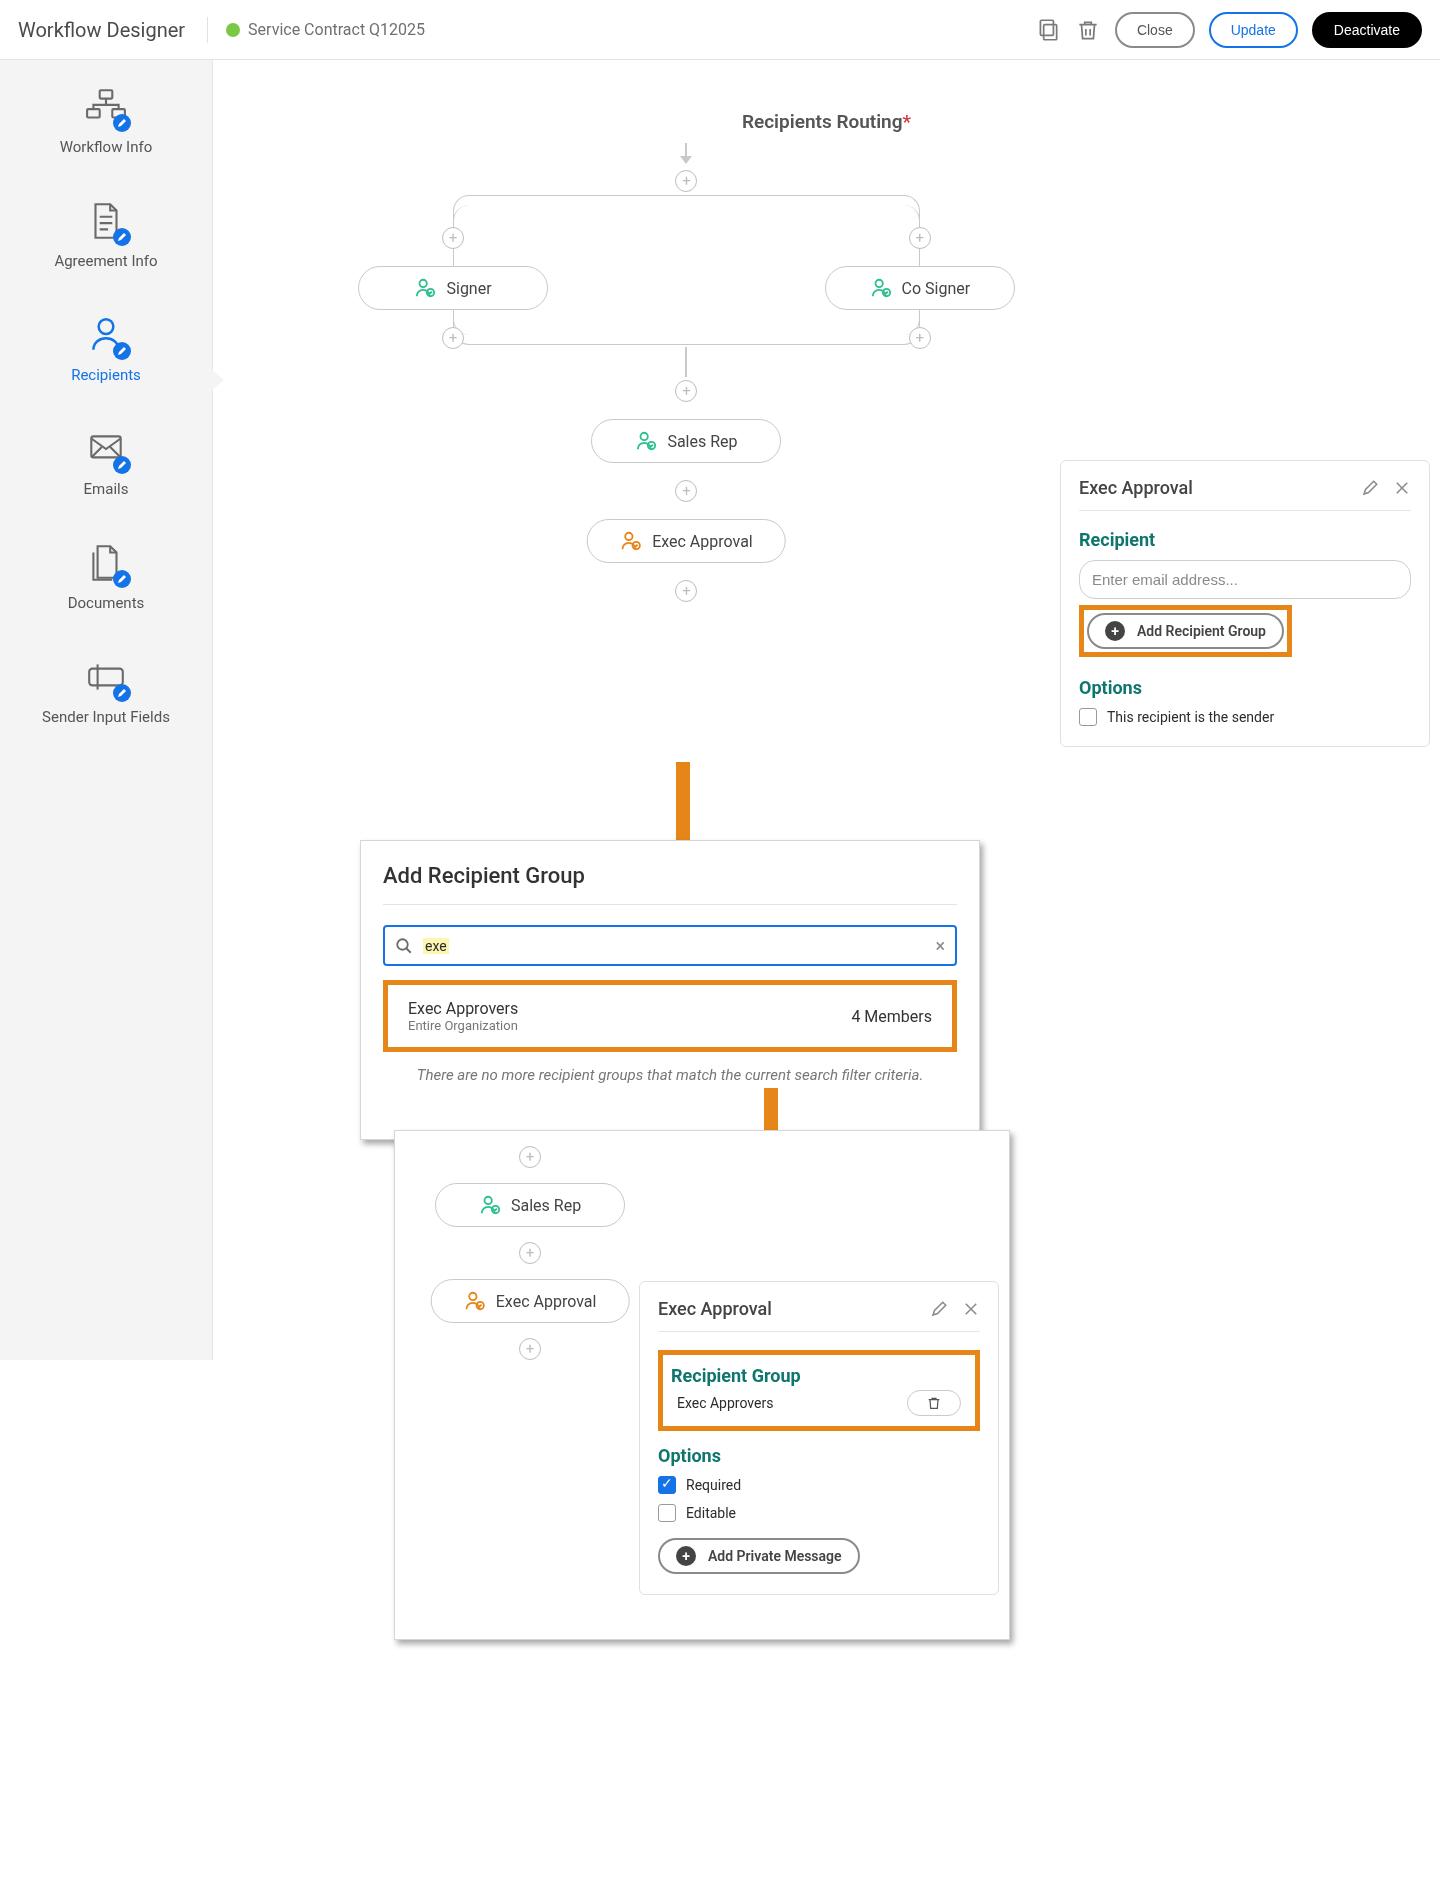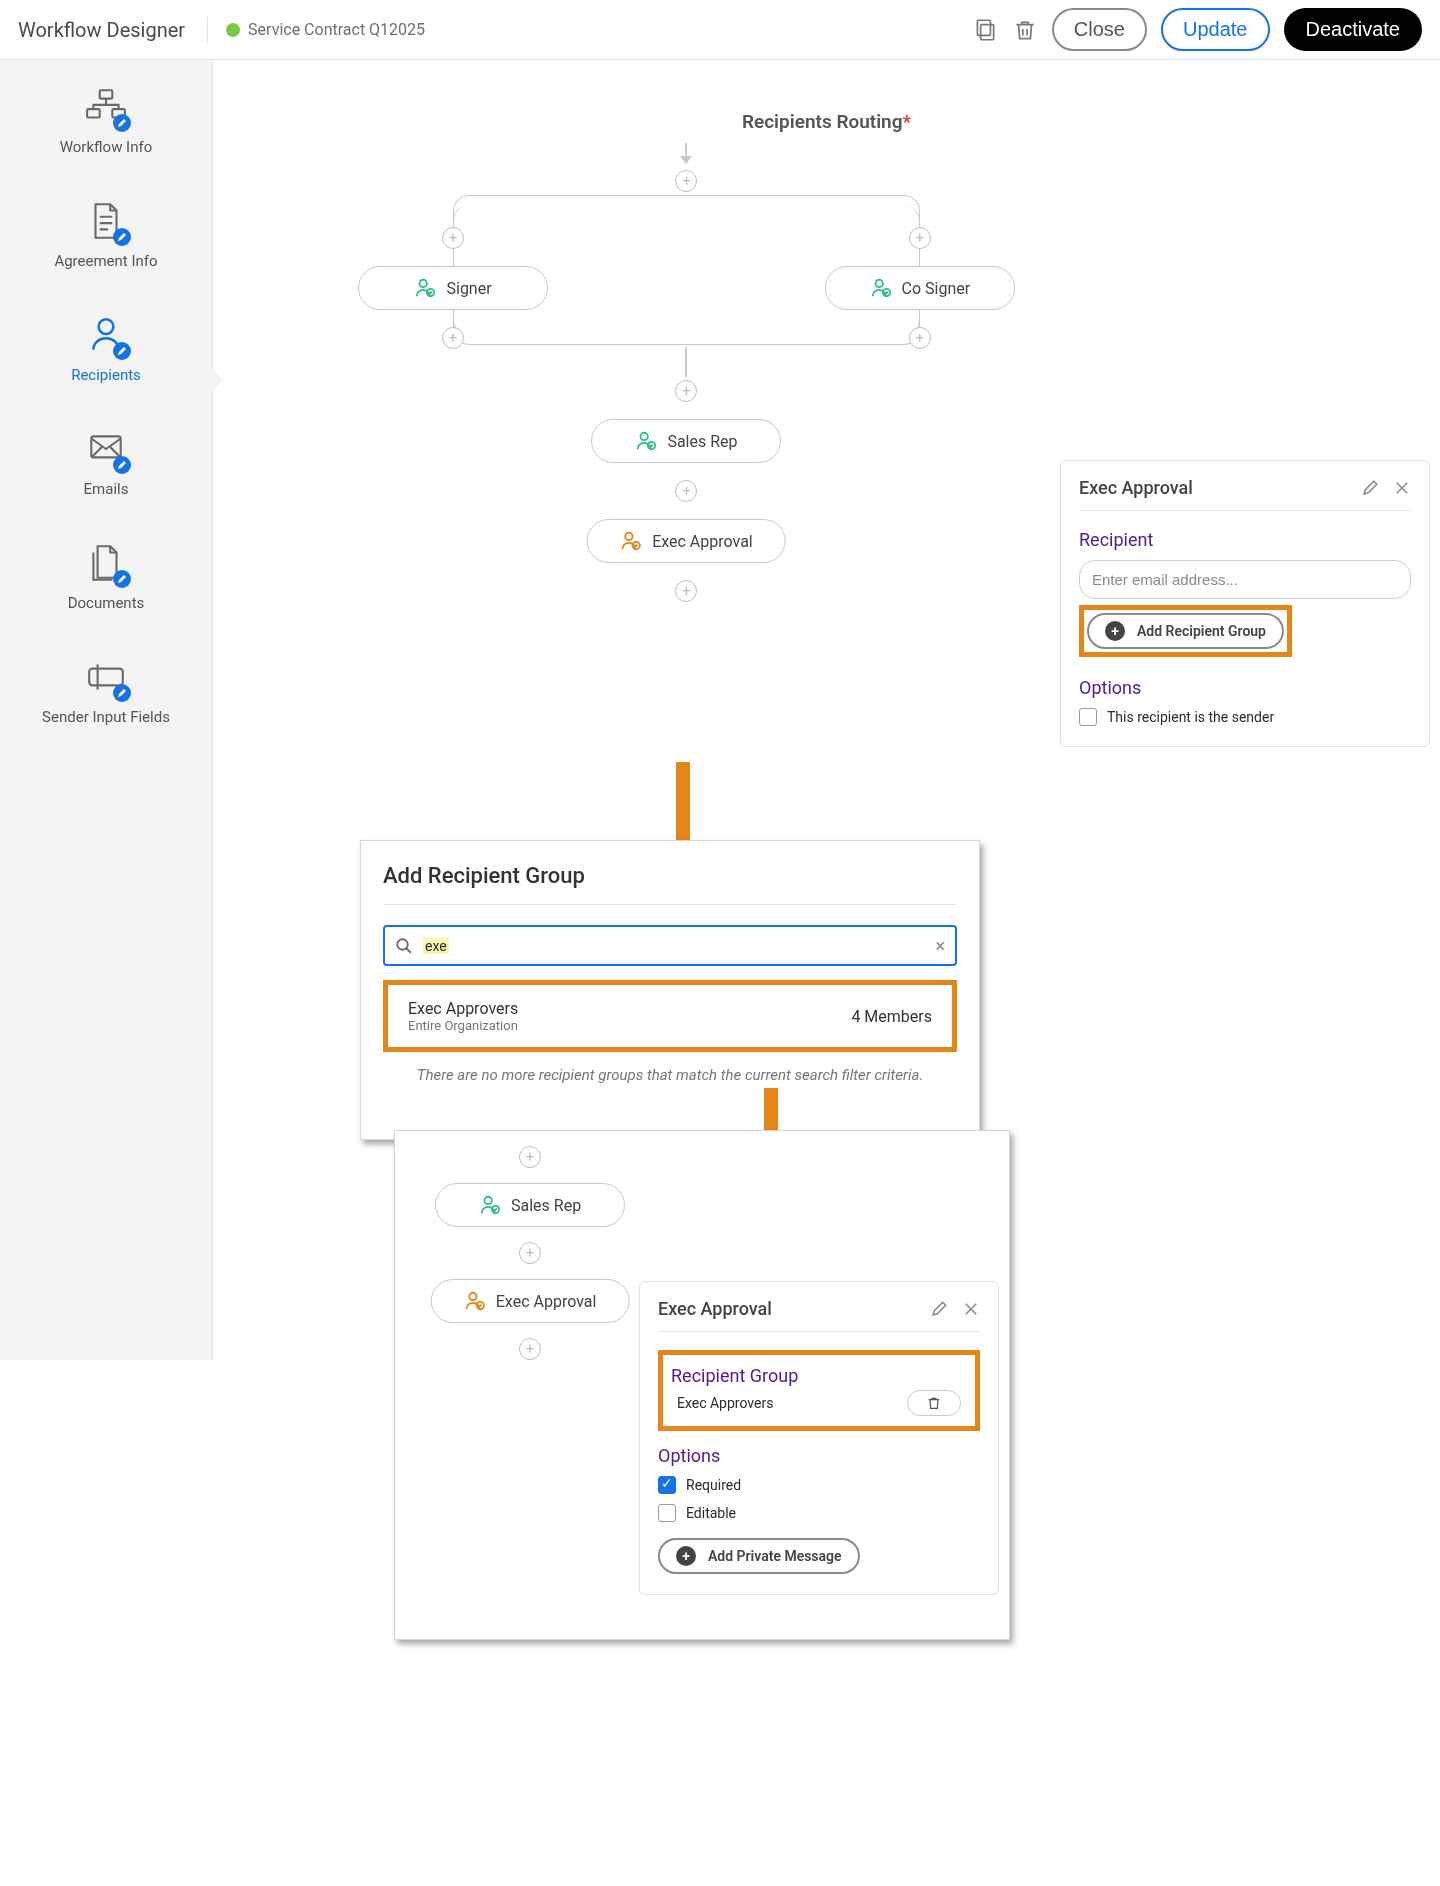--- a/index.html
+++ b/index.html
@@ -17,21 +17,21 @@
     border-bottom: 1px solid #e2e2e2;
     height: 60px;
   }
   .header-title { font-size: 20px; color: #4b4b4b; margin-right: 22px; }
   .vdiv { width: 1px; height: 26px; background: #e2e2e2; margin-right: 18px; }
   .status-dot { width: 14px; height: 14px; border-radius: 50%; background: #7ac943; margin-right: 8px; }
   .wf-name { color: #707070; font-size: 16px; }
   .header-actions { margin-left: auto; display: flex; align-items: center; gap: 14px; }
   .icon-btn { width: 26px; height: 26px; color: #7a7a7a; display:flex; align-items:center; justify-content:center; cursor:pointer; }
   .btn {
-    padding: 8px 20px; border-radius: 22px; font-size: 20px; cursor: pointer;
+    padding: 8px 20px; border-radius: 22px; font-size: 14px; cursor: pointer;
     border: 2px solid transparent; background: transparent;
   }
   .btn-outline-grey { border-color: #8a8a8a; color: #555; }
   .btn-outline-blue { border-color: #1473e6; color: #1473e6; text-align: center; }
   .btn-solid-blue  { background: #000000; color: #fff; }
 
   
   .main-wrap { display: flex; }
   .sidebar {
     width: 213px; background: #f4f4f4;
@@ -86,21 +86,21 @@
 
   
   .panel {
     position:absolute; width:370px; background:#fff; border:1px solid #e0e0e0; border-radius:6px;
     padding:16px 18px 20px;
   }
   .panel-head{display:flex;align-items:center;border-bottom:1px solid #e6e6e6;padding-bottom:12px;margin-bottom:18px;}
   .panel-title{font-size:18px;color:#444;font-weight:500;}
   .panel-head .spacer{flex:1;}
   .panel-head .ic{color:#8a8a8a;margin-left:14px;cursor:pointer;}
-  .subhead{font-size:18px;color:#4c1d95;font-weight:400;margin-bottom:10px;}
+  .subhead{font-size:18px;color:#0f766e;font-weight:700;margin-bottom:10px;}
   .input{
     width:100%;border:1px solid #cfcfcf;border-radius:16px;padding:10px 12px;font-size:15px;color:#555;
   }
   .input::placeholder{color:#8a8a8a;}
   .pill-btn{
     display:inline-flex;align-items:center;gap:12px;border:2px solid #8a8a8a;border-radius:22px;
     padding:6px 16px;font-size:14px;font-weight:600;color:#444;cursor:pointer;margin-top:10px;
   }
   .pill-btn .circ{width:20px;height:20px;border-radius:50%;background:#444;display:flex;align-items:center;justify-content:center;color:#fff;font-size:14px;}
   .highlight-box{border:5px solid #e68619;display:inline-block;padding:3px 3px;}

